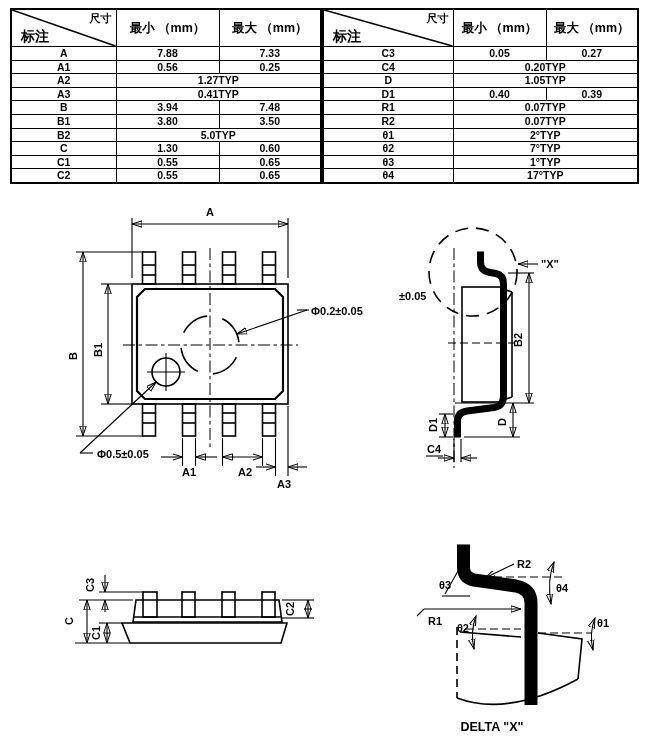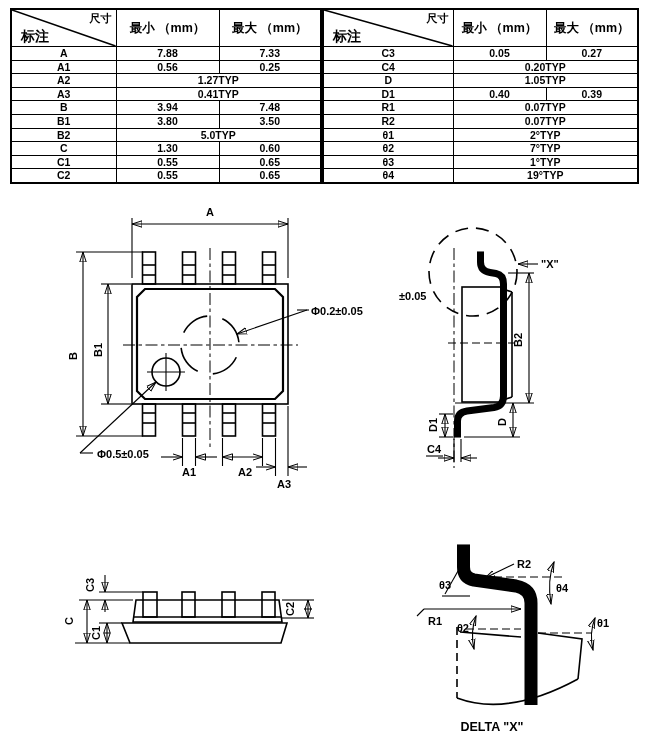--- a/index.html
+++ b/index.html
@@ -157,21 +157,21 @@
       <tr>
           <td>θ2</td>
           <td colspan="2">7°TYP</td>
         </tr>
       <tr>
           <td>θ3</td>
           <td colspan="2">1°TYP</td>
         </tr>
       <tr>
           <td>θ4</td>
-          <td colspan="2">19°TYP</td>
+          <td colspan="2">17°TYP</td>
         </tr>
     </tbody>
   </table>
 
   <svg class="draw" style="left:55px;top:200px;" width="410" height="310" viewBox="0 0 410 310">
     <defs>
       <marker id="e1" markerWidth="11" markerHeight="8" refX="10" refY="4" orient="auto" markerUnits="userSpaceOnUse">
           <path d="M0,0.8 L10,4 L0,7.2 Z" fill="#000" stroke="none"></path>
         </marker>
       <marker id="s1" markerWidth="11" markerHeight="8" refX="10" refY="4" orient="auto-start-reverse" markerUnits="userSpaceOnUse">

